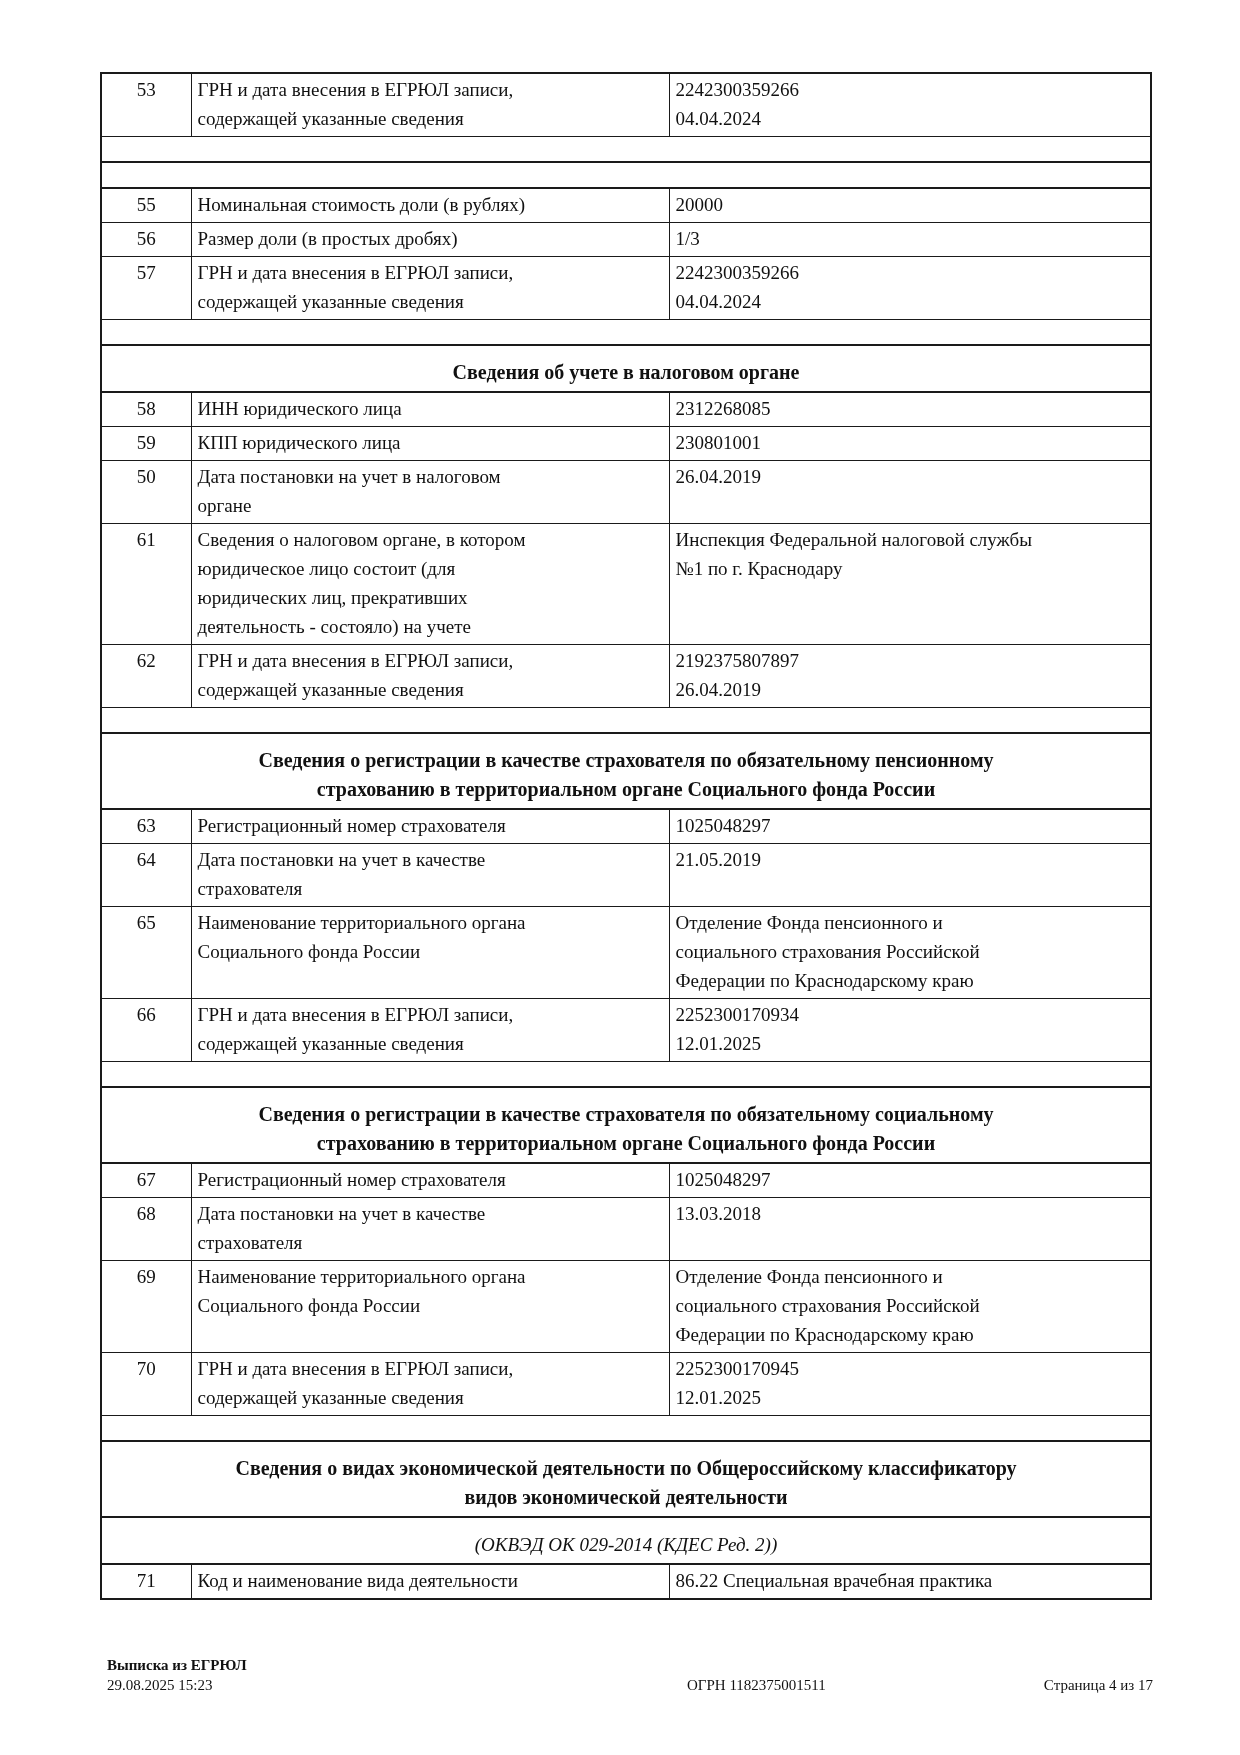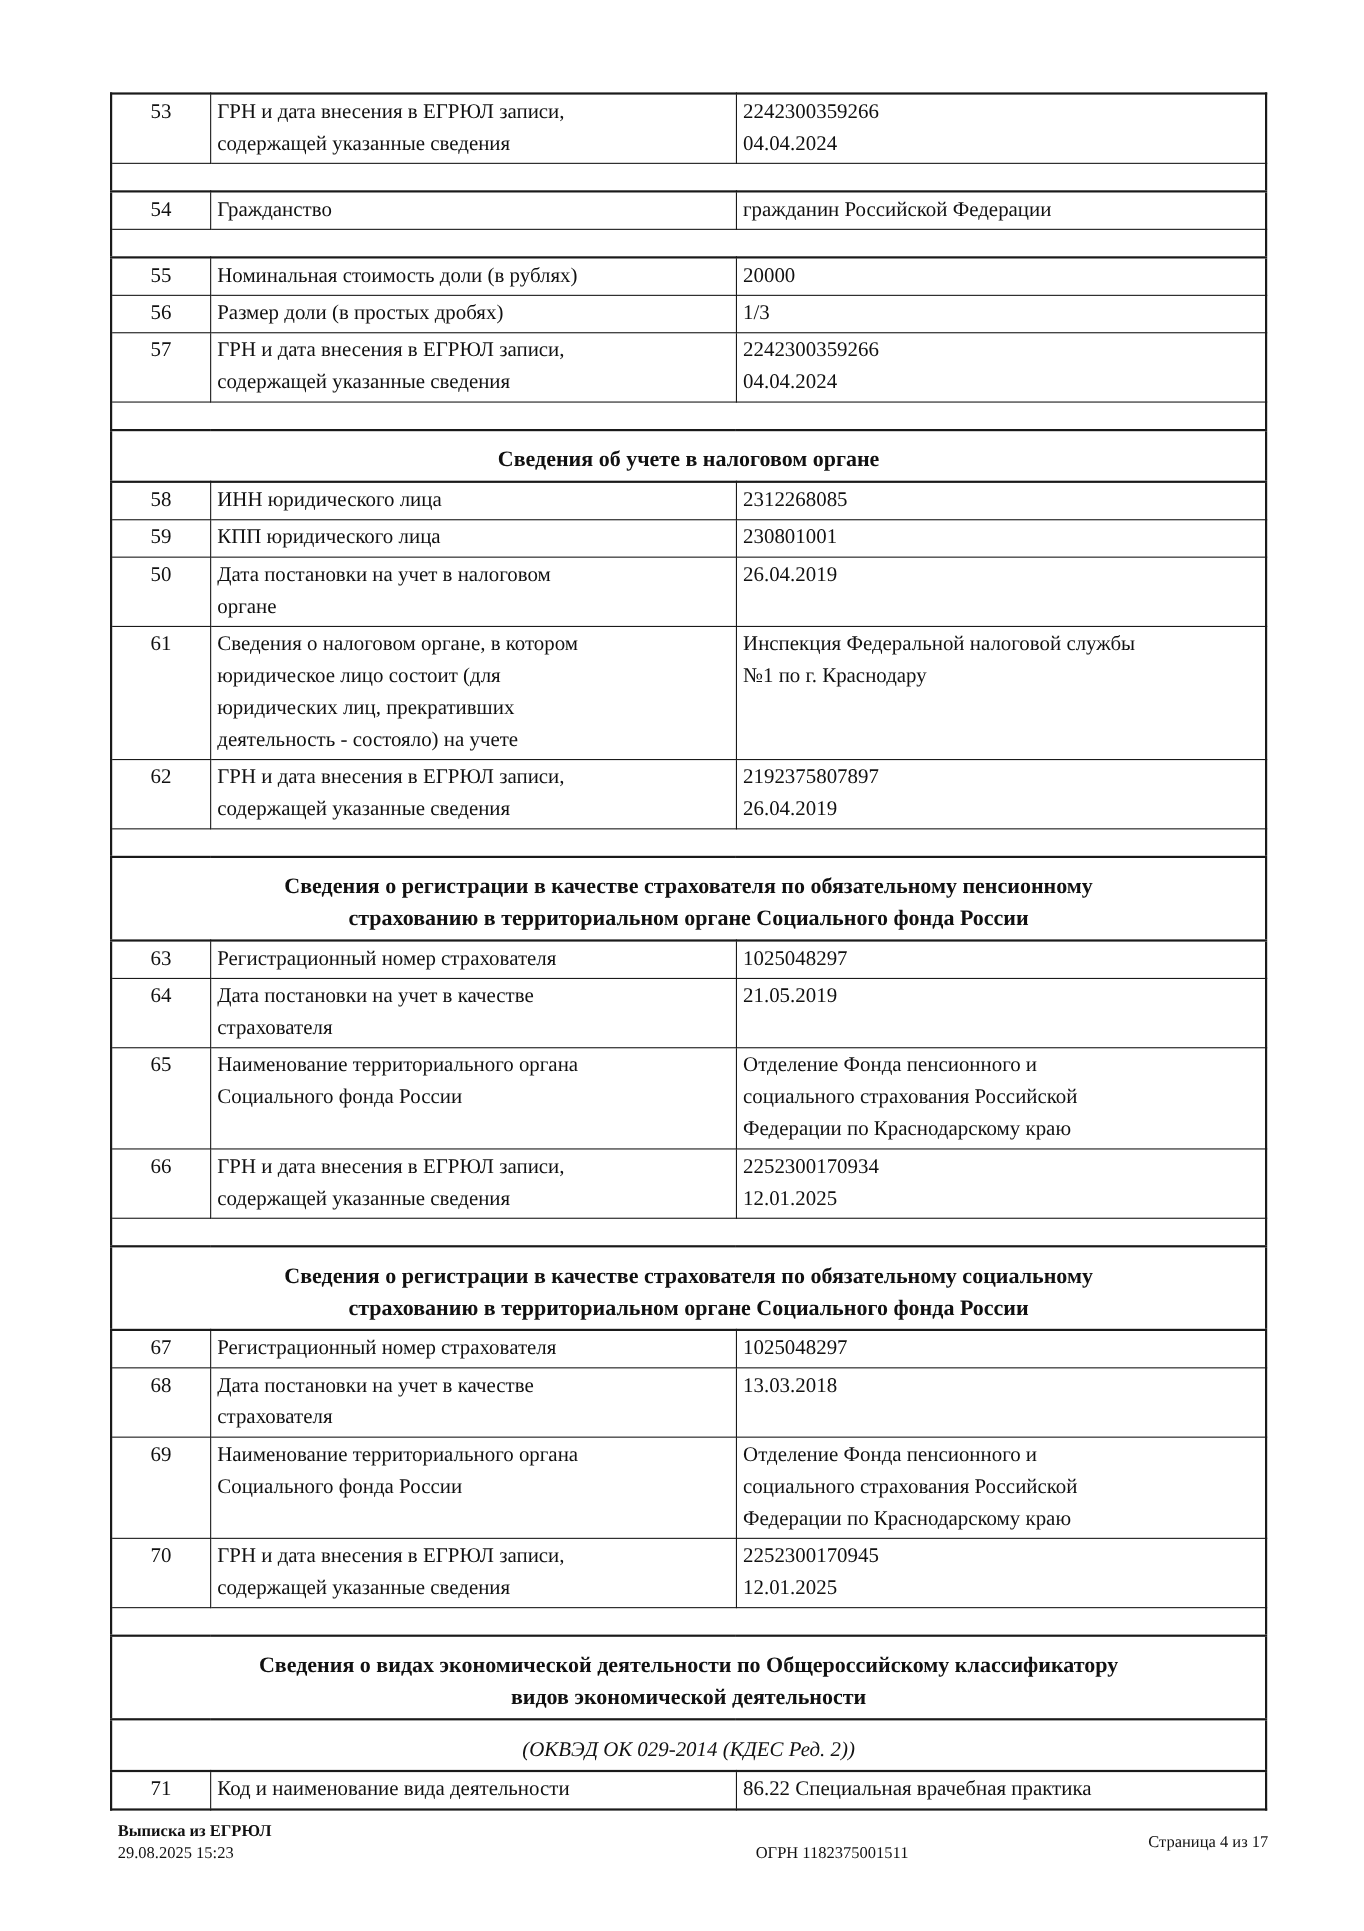--- a/index.html
+++ b/index.html
@@ -14,21 +14,21 @@
   }
   .page {
     position: relative;
     width: 1240px;
     height: 1755px;
     background: #ffffff;
   }
   table.doc-table {
     position: absolute;
     left: 100px;
-    top: 84px;
+    top: 72px;
     width: 1050px;
     border-collapse: collapse;
     table-layout: fixed;
     font-size: 19px;
     line-height: 29px;
   }
   table.doc-table col.c-num   { width: 90px; }
   table.doc-table col.c-label { width: 478px; }
   table.doc-table col.c-value { width: 482px; }
   table.doc-table { border: 2px solid #1a1a1a; }
@@ -88,21 +88,21 @@
     top: 20px;
   }
   .footer .ogrn {
     position: absolute;
     left: 687px;
     top: 20px;
   }
   .footer .page-info {
     position: absolute;
     right: 87px;
-    top: 10px;
+    top: 20px;
   }
 </style>
 </head>
 <body>
 
 <div class="page">
 
   <table class="doc-table">
     <colgroup>
         <col class="c-num">
@@ -113,25 +113,20 @@
       <tr>
         <td class="num">53</td>
         <td>ГРН и дата внесения в ЕГРЮЛ записи,
 содержащей указанные сведения</td>
         <td>2242300359266
 04.04.2024</td>
       </tr>
       <tr class="spacer">
           <td colspan="3"></td>
         </tr>
-      <tr>
-        <td class="num">54</td>
-        <td>Гражданство</td>
-        <td>гражданин Российской Федерации</td>
-      </tr>
       <tr class="spacer">
           <td colspan="3"></td>
         </tr>
       <tr>
         <td class="num">55</td>
         <td>Номинальная стоимость доли (в рублях)</td>
         <td>20000</td>
       </tr>
       <tr>
         <td class="num">56</td>

